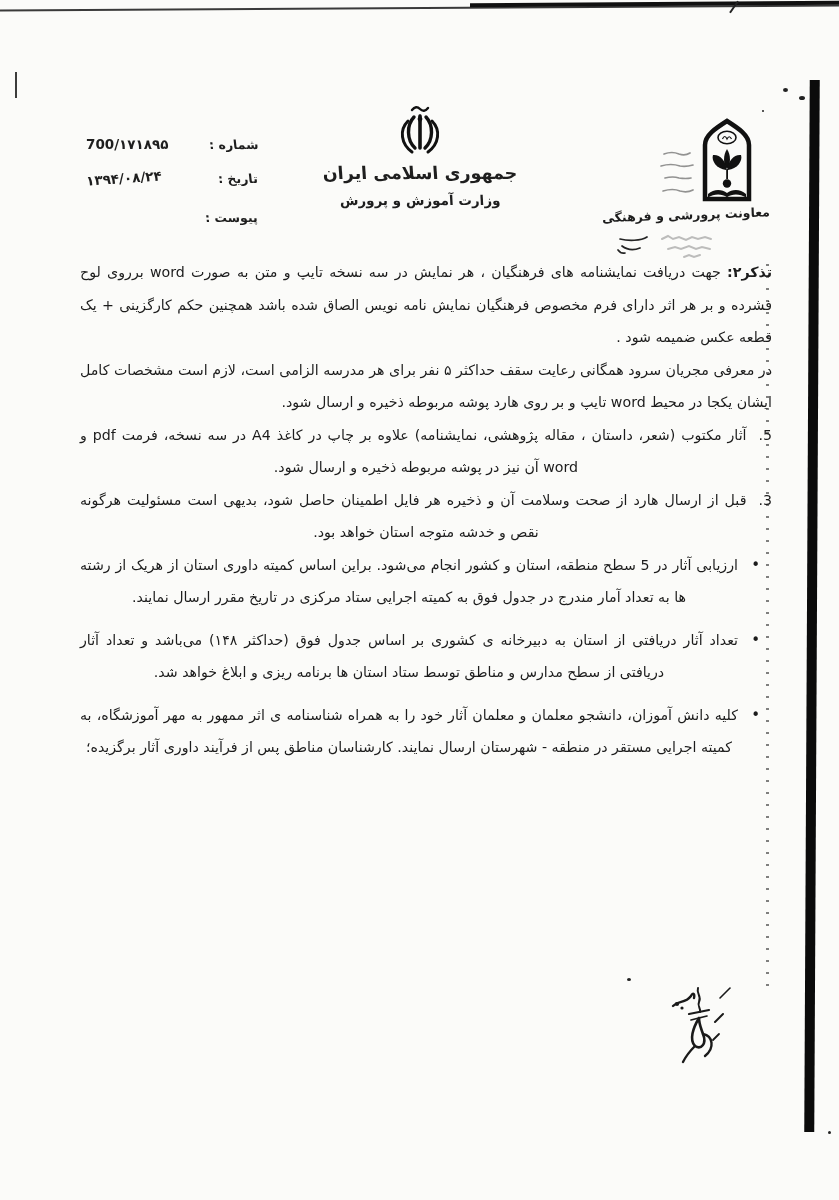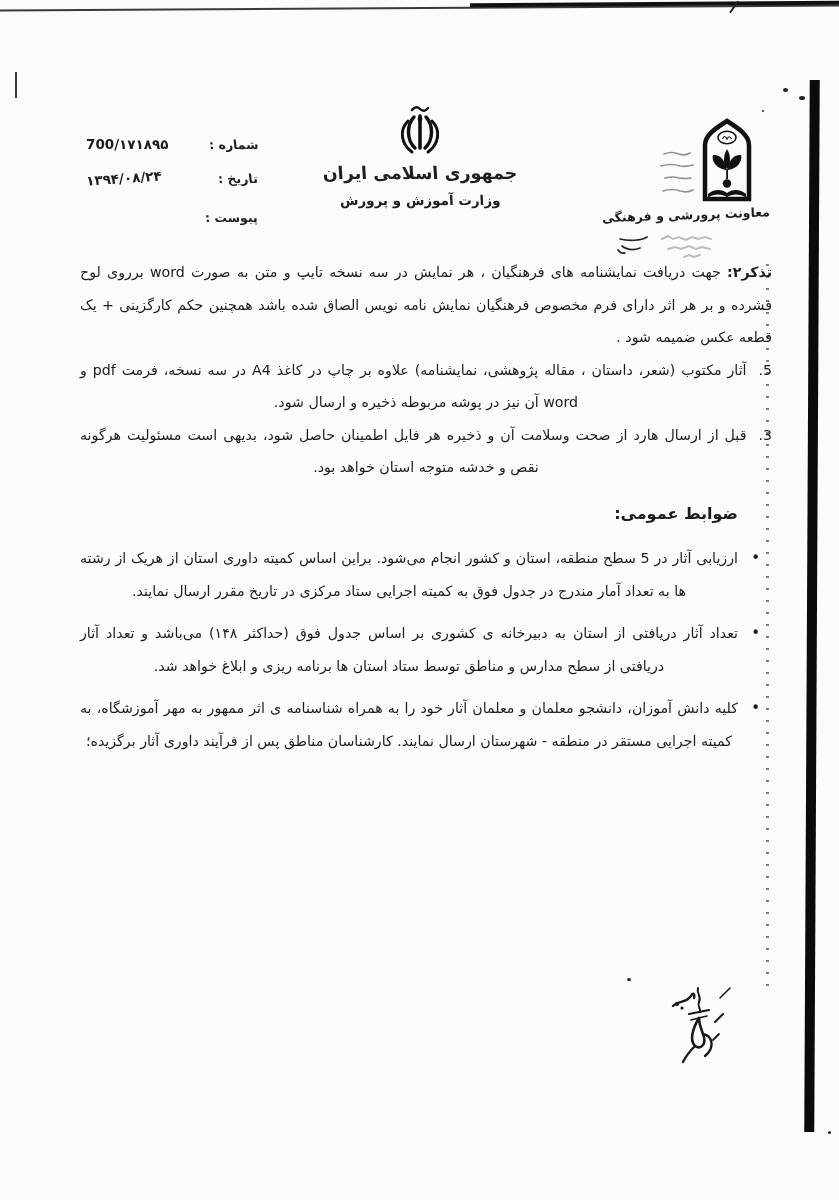--- a/index.html
+++ b/index.html
@@ -154,33 +154,33 @@
       </g>
     </svg>
   </div>
 
   <div class="doc-body">
     <p class="note">
       <b>تذکر۲:</b>
       <span>جهت دریافت نمایشنامه های فرهنگیان ، هر نمایش در سه نسخه تایپ و متن به صورت word برروی لوح فشرده و بر هر اثر دارای فرم مخصوص فرهنگیان نمایش نامه نویس الصاق شده باشد همچنین حکم کارگزینی + یک قطعه عکس ضمیمه شود .</span>
     </p>
 
+    <p class="item item-extra gap-after">در معرفی مجریان سرود همگانی رعایت سقف حداکثر ۵ نفر برای هر مدرسه الزامی است، لازم است مشخصات کامل ایشان یکجا در محیط word تایپ و بر روی هارد پوشه مربوطه ذخیره و ارسال شود.</p>
 
     <p class="item center-last">
       <span class="num">5.</span>
       <span>آثار مکتوب (شعر، داستان ، مقاله پژوهشی، نمایشنامه) علاوه بر چاپ در کاغذ A4 در سه نسخه، فرمت pdf و word آن نیز در پوشه مربوطه ذخیره و ارسال شود.</span>
     </p>
 
 
     <p class="item center-last">
       <span class="num">3.</span>
       <span>قبل از ارسال هارد از صحت وسلامت آن و ذخیره هر فایل اطمینان حاصل شود، بدیهی است مسئولیت هرگونه نقص و خدشه متوجه استان خواهد بود.</span>
     </p>
 
-    <div class="section-heading">ضوابط عمومی:</div>
 
     <div>
       <div class="bullet">
         <span class="mark">•</span>
         <p class="center-last">ارزیابی آثار در 5 سطح منطقه، استان و کشور انجام می‌شود. براین اساس کمیته داوری استان از هریک از رشته ها به تعداد آمار مندرج در جدول فوق به کمیته اجرایی ستاد مرکزی در تاریخ مقرر ارسال نمایند.</p>
       </div>
       <div class="bullet">
         <span class="mark">•</span>
         <p class="center-last">تعداد آثار دریافتی از استان به دبیرخانه ی کشوری بر اساس جدول فوق (حداکثر ۱۴۸) می‌باشد و تعداد آثار دریافتی از سطح مدارس و مناطق توسط ستاد استان ها برنامه ریزی و ابلاغ خواهد شد.</p>
       </div>

